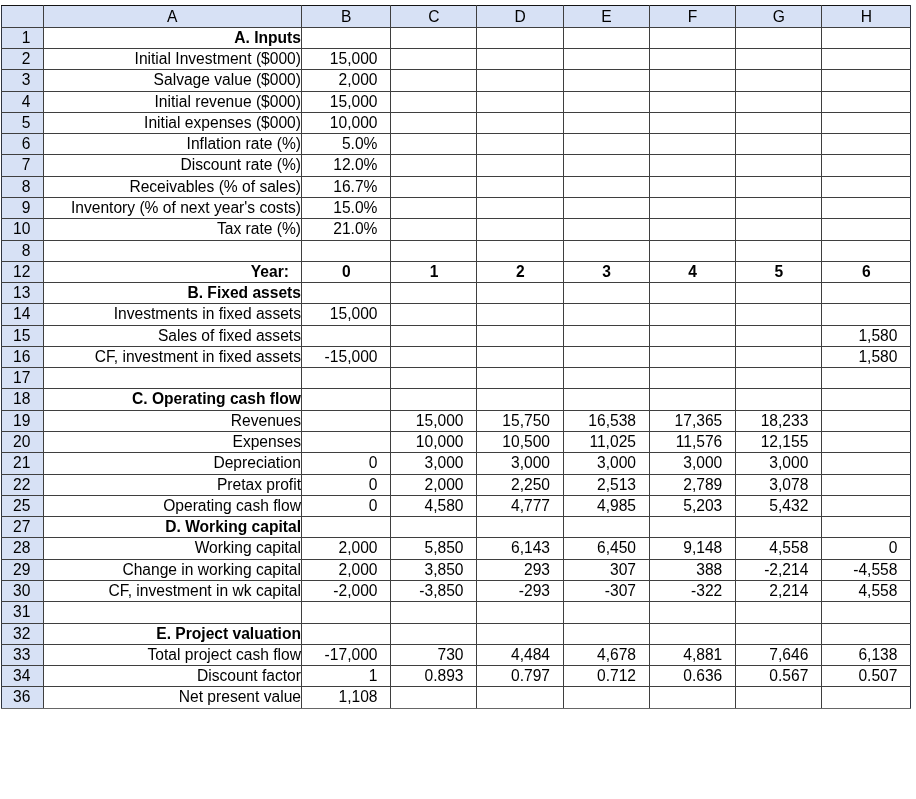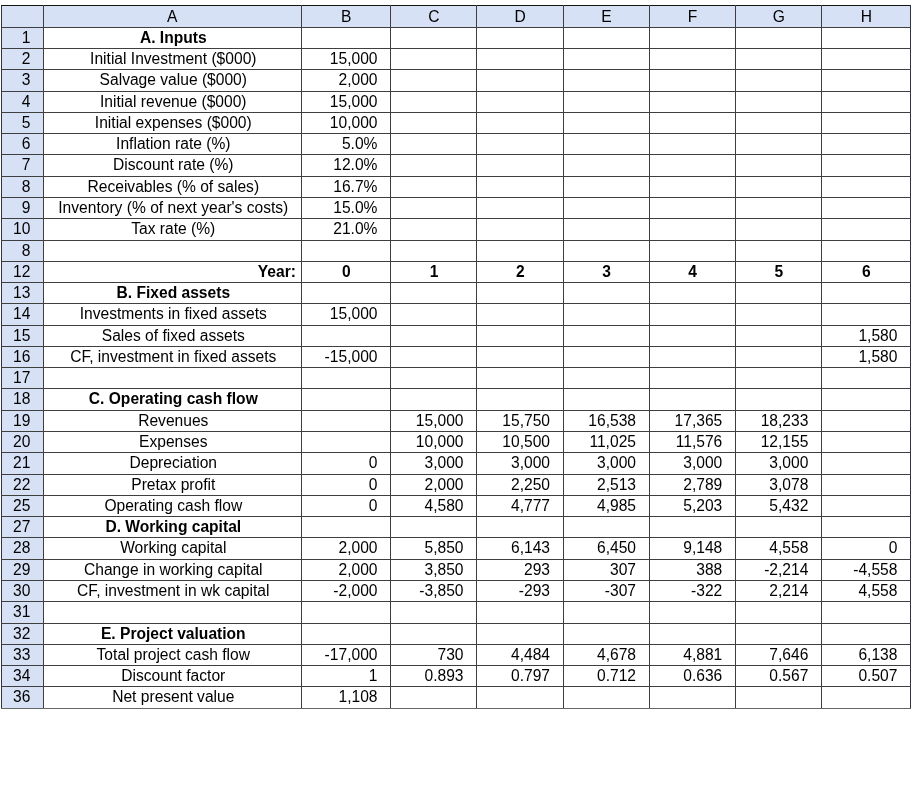--- a/index.html
+++ b/index.html
@@ -18,25 +18,25 @@
   col.c2{width:89.5px}
   col.c3{width:86.0px}
   col.c4{width:86.5px}
   col.c5{width:86.0px}
   col.c6{width:86.3px}
   col.c7{width:86.1px}
   col.c8{width:89.1px}
   th.colhdr{background:#d7e1f5;text-align:center;height:20.3px;line-height:20.3px;color:#000;position:relative;}
   th.colhdr span{position:relative;top:0.6px;}
   td.rowhdr{background:#d7e1f5;text-align:right;padding-right:12.2px;color:#000;}
-  td.a{text-align:center;padding-left:2px;}
+  td.a{text-align:right;padding-left:2px;}
   td.num{text-align:right;padding-right:13px;}
   td.ctr{text-align:center;}
   tr.b td.a, tr.b td.num, tr.b td.ctr{font-weight:bold;}
-  td.yearlab{text-align:right;padding-right:5px;font-weight:bold;}
+  td.yearlab{text-align:right;padding-right:12px;font-weight:bold;}
   tr:first-child th{border-top-color:#141414;}
   tr:last-child td{border-bottom-color:#666666;}
   tr th:first-child,tr td:first-child{border-left-color:#2e3440;}
   tr th:last-child,tr td:last-child{border-right-color:#2e3440;}
 </style>
 </head>
 <body>
 
 <div id="sheet">
 <table>

